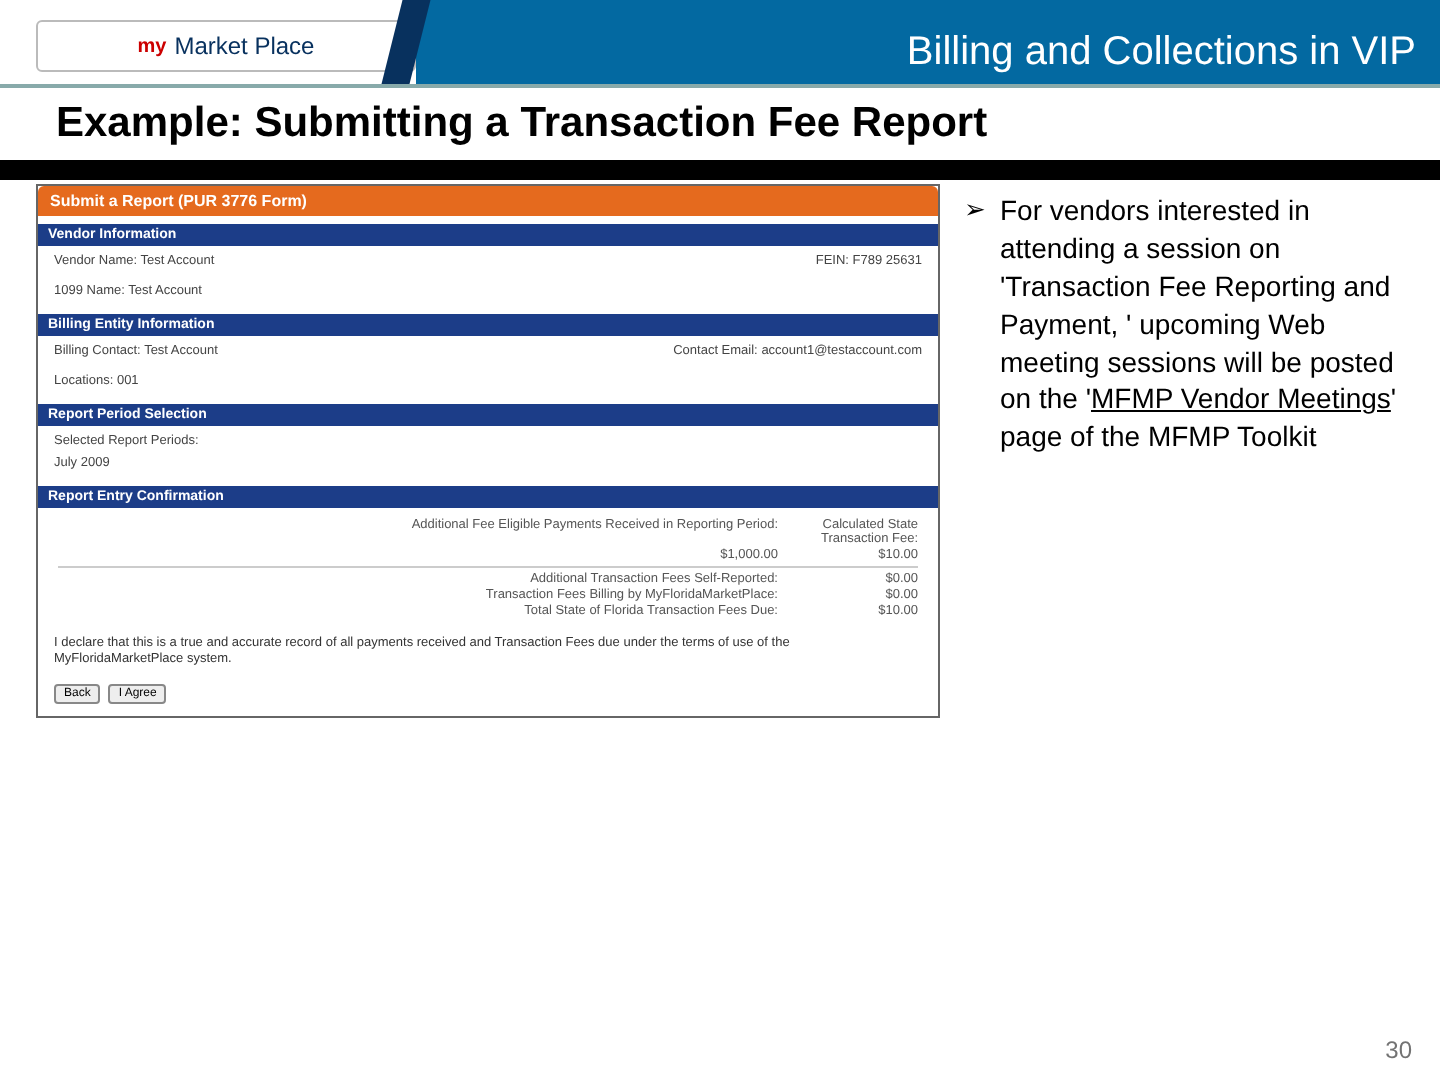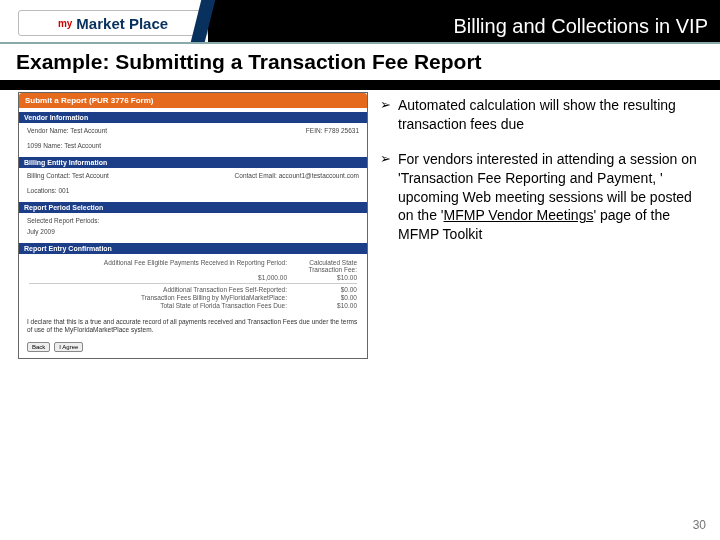--- a/index.html
+++ b/index.html
@@ -1,28 +1,28 @@
 <!DOCTYPE html>
 <html><head>
 <meta charset="utf-8">
 <style>
   * { box-sizing: border-box; margin: 0; padding: 0; }
   body { width: 720px; height: 540px; font-family: Arial, sans-serif; background: #fff; position: relative; }
   .header { height: 42px; display: flex; align-items: center; }
   .logo { width: 190px; height: 26px; margin: 4px 0 0 18px; border: 1px solid #bbb; background: #fff; border-radius: 3px; font-size: 8px; display:flex; align-items:center; justify-content:center; gap:4px; }
   .logo .mfl { color:#c00; font-weight:bold; font-size:10px; }
-  .logo .mfl2 { color:#08315e; font-weight:bold; font-size:15px; }
-  .title-area { flex:1; background:#000000; height:42px; display:flex; align-items:flex-end; padding:0 12px 4px 0; position:relative; }
+  .logo .mfl2 { color:#08315e; font-weight:normal; font-size:12px; }
+  .title-area { flex:1; background:#0369a1; height:42px; display:flex; align-items:flex-end; padding:0 12px 4px 0; position:relative; }
   .title-area::before { content:""; position:absolute; left:-12px; top:0; bottom:0; width:14px; background:#08315e; transform: skewX(-14deg); }
   .page-title { color:#fff; font-size:20px; margin-left:auto; }
   .thin-line { height:2px; background:#8aa; }
-  .subheading { padding: 6px 16px 4px; font-size: 21px; font-weight:bold; }
+  .subheading { padding: 6px 28px 4px; font-size: 21px; font-weight:bold; }
   .black-bar { height:10px; background:#000; margin: 2px 0 0; }
   .content { display:flex; padding: 0 18px 0 18px; }
-  .screenshot { width: 350px; border: 1px solid #666; background:#fff; font-size:6px; margin-top: 2px; }
+  .screenshot { width: 452px; border: 1px solid #666; background:#fff; font-size:6px; margin-top: 2px; }
   .band-orange { background:#e56a1e; color:#fff; padding:3px 6px; font-size:8px; font-weight:bold; display:flex; align-items:center; border-radius: 3px 3px 0 0; }
   .band-blue { background:#1c3d88; color:#fff; padding:2px 5px; font-size:7px; font-weight:bold; margin-top:4px; }
   .rowblk { display:flex; gap: 40px; padding:4px 8px; color:#444; font-size:6.5px; }
   .divider { height:1px; background:#ccc; margin: 2px 0; }
   .calc-table { padding:4px 10px; font-size:6.5px; color:#555; }
   .calc-row { display:flex; justify-content:space-between; gap:20px; margin:1px 0; }
   .calc-row .c1 { text-align:right; flex:1; }
   .calc-row .c2 { width:50px; text-align:right; }
   .decl { padding:4px 8px; font-size:6.5px; color:#333; line-height:1.3; }
   .btns { display:flex; gap:4px; padding:3px 8px 6px; }
@@ -106,18 +106,17 @@
     </div>
 
     <div class="decl">I declare that this is a true and accurate record of all payments received and Transaction Fees due under the terms of use of the MyFloridaMarketPlace system.</div>
     <div class="btns">
       <div class="btn">Back</div>
       <div class="btn">I Agree</div>
     </div>
   </div>
 
   <ul class="bullets">
-    <li>Automated calculation will show the resulting transaction fees due</li>
     <li><span>For vendors interested in attending a session on 'Transaction Fee Reporting and Payment, ' upcoming Web meeting sessions will be posted on the '</span><span class="link">MFMP Vendor Meetings</span><span>' page of the MFMP Toolkit</span></li>
   </ul>
 </div>
 
 <div class="pagenum">30</div>
 
 </body></html>

